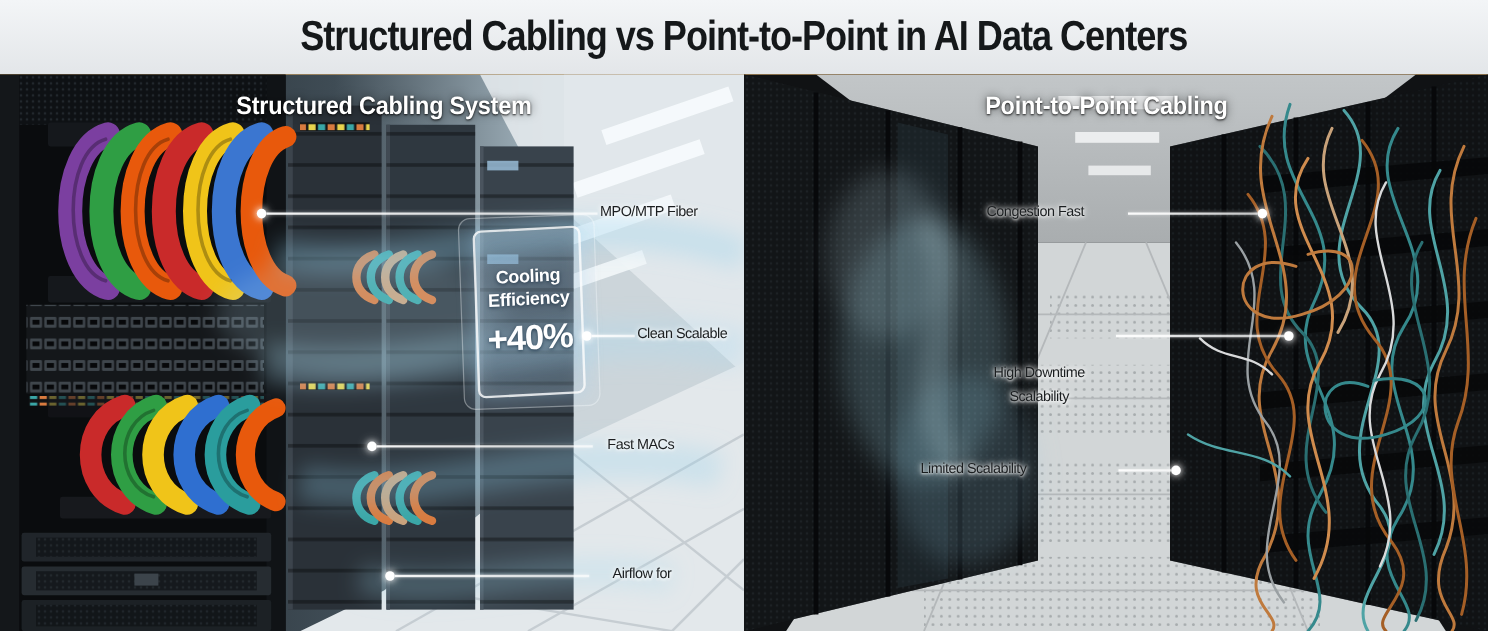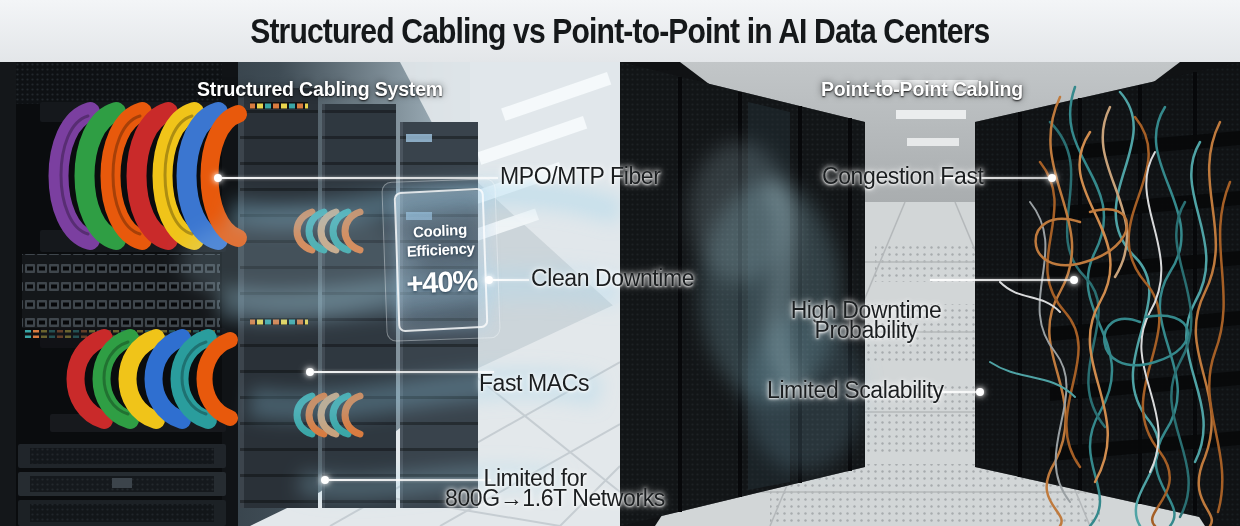--- a/index.html
+++ b/index.html
@@ -32,21 +32,21 @@
   .dot{
     position:absolute;width:8px;height:8px;border-radius:50%;background:#fff;
     box-shadow:0 0 5px rgba(255,255,255,.95),0 0 10px rgba(255,255,255,.6);z-index:25;
   }
   .lead{
     position:absolute;height:2px;z-index:25;
     background:linear-gradient(90deg,rgba(255,255,255,.95),rgba(255,255,255,.75));
     box-shadow:0 0 3px rgba(255,255,255,.5);
   }
   .callout-label{
-    position:absolute;font-size:23px;color:#1b1e20;letter-spacing:-0.4px;
+    position:absolute;font-size:12px;color:#1b1e20;letter-spacing:-0.4px;
     white-space:nowrap;z-index:26;line-height:20px;
     text-shadow:0 0 4px rgba(255,255,255,.95),0 0 8px rgba(255,255,255,.8),0 1px 2px rgba(255,255,255,.8);
   }
   .callout-label.center{text-align:center;}
   
   #cool-outer{
     position:absolute;left:384px;top:180px;width:112px;height:158px;z-index:20;
     border:1px solid rgba(255,255,255,.35);border-radius:10px;
     background:rgba(190,220,240,.08);transform:rotate(-2deg);
   }
@@ -320,42 +320,41 @@
     <div class="l">Efficiency</div>
     <div class="v">+40%</div>
   </div>
 
   <span class="dot" style="left:214px;top:174px;"></span>
   <span class="lead" style="left:222px;top:177px;width:276px;"></span>
   <div class="callout-label" style="left:500px;top:166px;">MPO/MTP Fiber</div>
 
   <span class="dot" style="left:485px;top:276px;"></span>
   <span class="lead" style="left:493px;top:279px;width:36px;"></span>
-  <div class="callout-label" style="left:531px;top:268px;">Clean Downtime</div>
+  <div class="callout-label" style="left:531px;top:268px;">Clean Scalable</div>
 
   <span class="dot" style="left:306px;top:368px;"></span>
   <span class="lead" style="left:314px;top:371px;width:180px;"></span>
-  <div class="callout-label center" style="left:444px;top:360px;width:180px;margin-top:13px;">
+  <div class="callout-label center" style="left:444px;top:360px;width:180px;">
     <div>Fast MACs</div>
   </div>
 
   <span class="dot" style="left:321px;top:476px;"></span>
   <span class="lead" style="left:329px;top:479px;width:162px;"></span>
   <div class="callout-label center" style="left:445px;top:468px;width:180px;">
-    <div>Limited for</div>
-    <div>800G→1.6T Networks</div>
+    <div>Airflow for</div>
   </div>
 
   <div class="callout-label" style="left:822px;top:166px;">Congestion Fast</div>
   <span class="lead" style="left:940px;top:177px;width:108px;"></span>
   <span class="dot" style="left:1048px;top:174px;"></span>
 
   <div class="callout-label center" style="left:786px;top:260px;width:160px;margin-top:40px;">
     <div>High Downtime</div>
-    <div>Probability</div>
+    <div>Scalability</div>
   </div>
   <span class="lead" style="left:930px;top:279px;width:140px;"></span>
   <span class="dot" style="left:1070px;top:276px;"></span>
 
   <div class="callout-label" style="left:767px;top:380px;">Limited Scalability</div>
   <span class="lead" style="left:932px;top:391px;width:44px;"></span>
   <span class="dot" style="left:976px;top:388px;"></span>
 
 </div>
 

